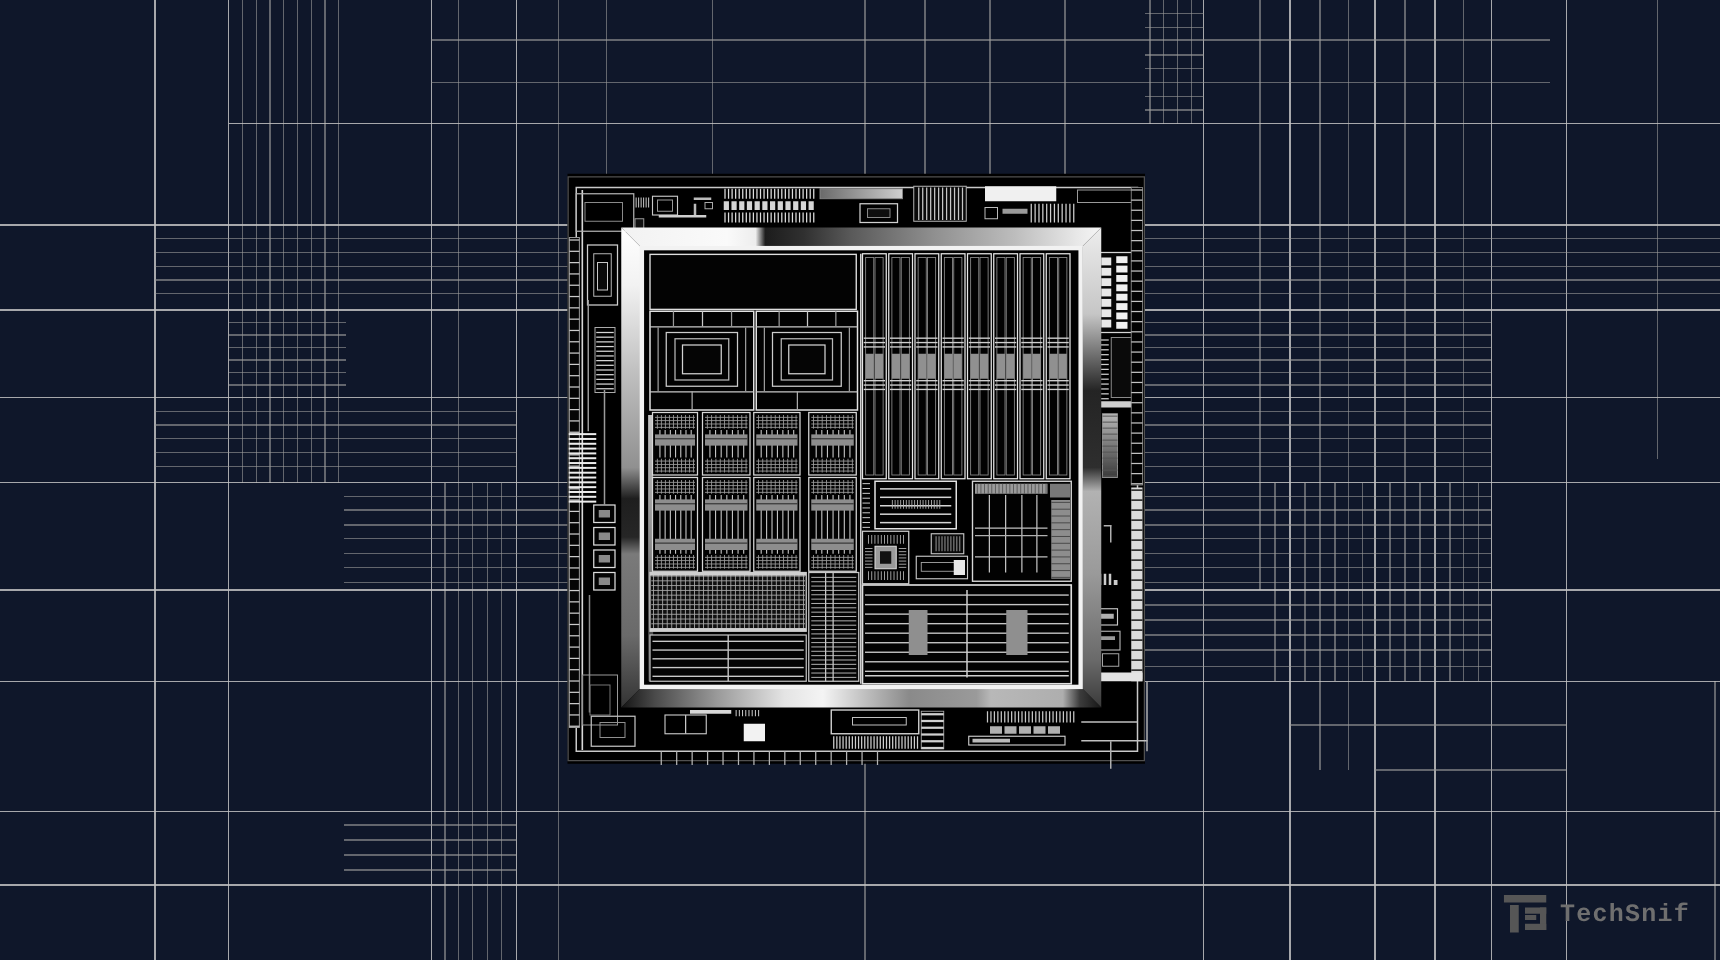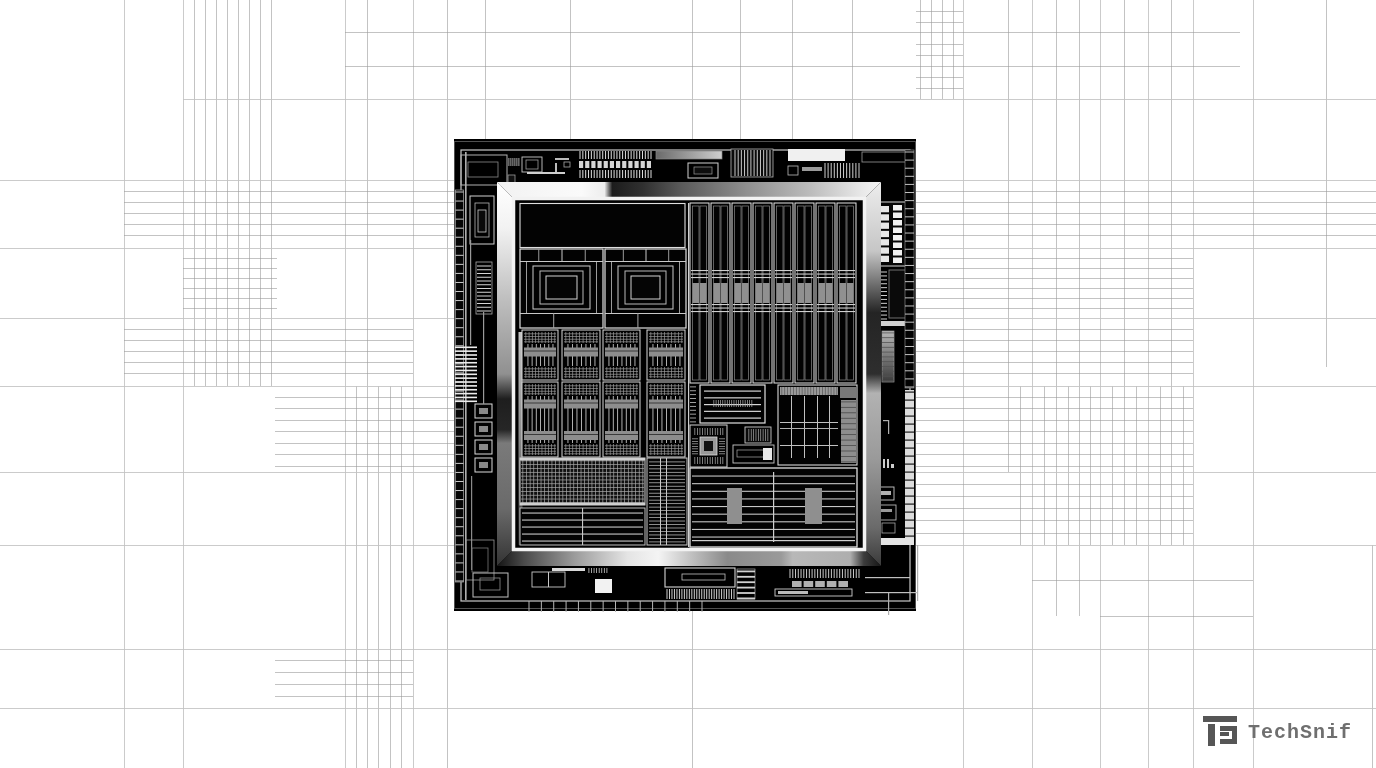--- a/index.html
+++ b/index.html
@@ -1,16 +1,16 @@
 <!DOCTYPE html>
 <html><head>
 <meta charset="utf-8">
 <style>
   html,body{margin:0;padding:0;background:#000;}
-  .stage{position:relative;width:1376px;height:768px;overflow:hidden;background:#ffffff;}
+  .stage{position:relative;width:1376px;height:768px;overflow:hidden;background:#0f172a;}
   .stage svg.art{position:absolute;left:0;top:0;display:block;}
   .watermark{position:absolute;right:24px;bottom:16px;display:flex;align-items:center;gap:9px;}
   .watermark .wm-text{font-family:"Liberation Mono","DejaVu Sans Mono",monospace;
     font-size:20px;font-weight:700;letter-spacing:1px;line-height:1;}
 </style>
 </head>
 <body style="background: rgb(0, 0, 0);">
 
 <div class="stage">
   <svg id="art" class="art" width="1376" height="768" viewBox="0 0 1376 768">

